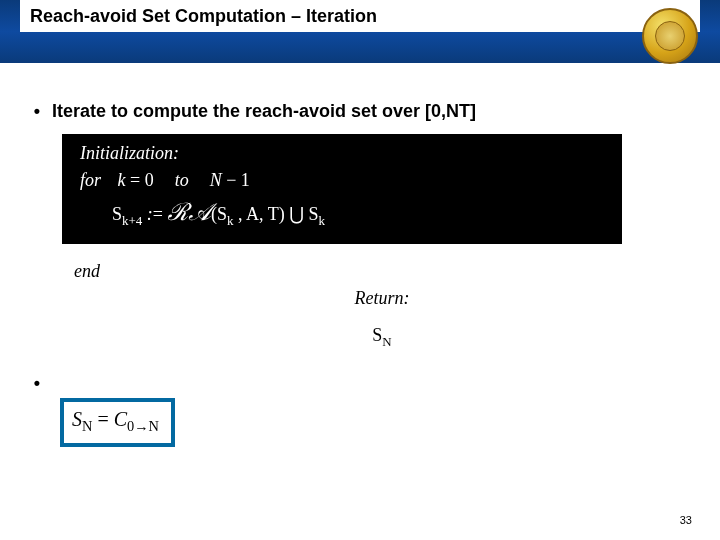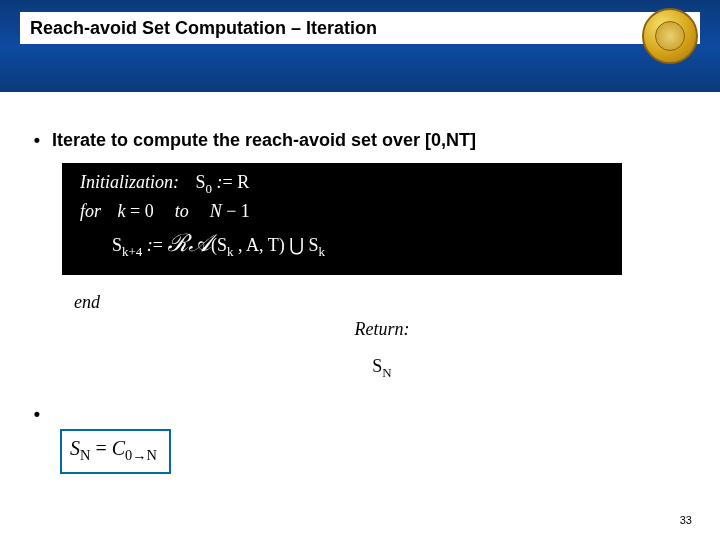--- a/index.html
+++ b/index.html
@@ -6,22 +6,22 @@
   body {
     width: 720px;
     height: 540px;
     font-family: Arial, Helvetica, sans-serif;
     background: #fff;
     position: relative;
     overflow: hidden;
   }
   .header {
     background: linear-gradient(to bottom, #0a3a7a 0%, #0e4aa0 50%, #0a3a7a 100%);
-    height: 92px;
-    padding: 12px 20px 0 20px;
+    height: 63px;
+    padding: 0 20px 0 20px;
     position: relative;
     text-align: center;
   }
   .title-bar {
     background: #fff;
     height: 32px;
     padding: 4px 10px;
     font-size: 18px;
     font-weight: bold;
     color: #000;
@@ -97,21 +97,21 @@
   .end-return .ret-line { display: flex; align-items: center; gap: 10px; flex-direction: column; }
   .bullet2 {
     display: flex;
     gap: 8px;
     font-weight: bold;
     margin-bottom: 4px;
   }
   .redbox {
     margin-left: 30px;
     display: inline-block;
-    border: 2px solid #0369a1;
+    border: 4px solid #0369a1;
     padding: 6px 12px 8px 8px;
     font-family: 'Times New Roman', Times, serif;
     font-style: italic;
     font-size: 20px;
   }
   .page-num {
     position: absolute;
     bottom: 14px;
     right: 28px;
     font-size: 11px;
@@ -139,23 +139,20 @@
 
   <div class="bullet-row">
     <span class="bullet-dot">•</span>
     <span>Iterate to compute the reach-avoid set over [0,NT]</span>
   </div>
 
   <div class="algo-block">
     <div class="algo-line">
       <span>Initialization:</span>
       &nbsp;
-      <span class="formula">
-        <span class="romn">S</span><span class="sub">0</span> :<span class="romn">=</span> <span class="romn">R</span>
-      </span>
     </div>
     <div class="algo-line">
       <span>for</span>
       &nbsp;
       <span class="formula"><span>k</span> <span class="romn">= 0</span></span>
       &nbsp;&nbsp;
       <span>to</span>
       &nbsp;&nbsp;
       <span class="formula"><span>N</span> <span class="romn">− 1</span></span>
     </div>

